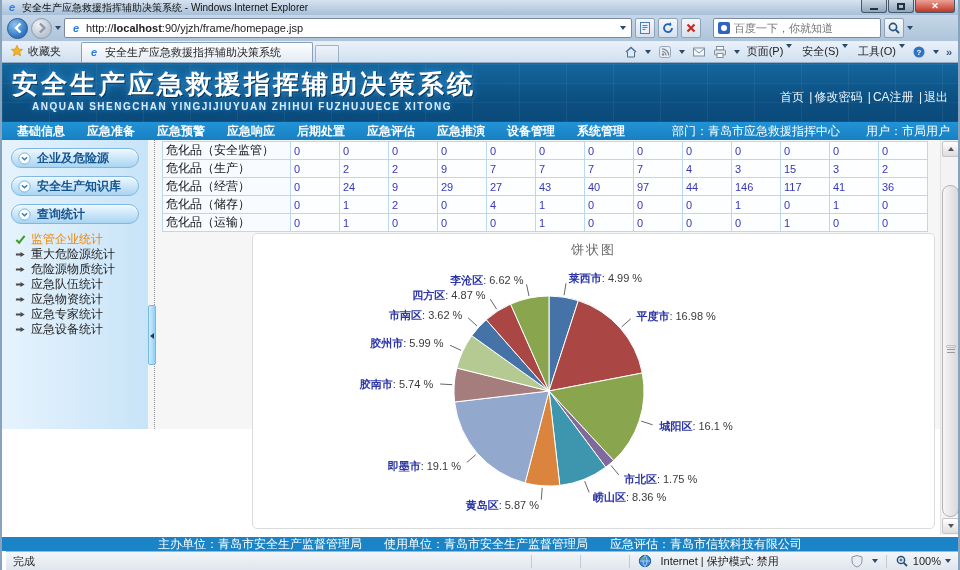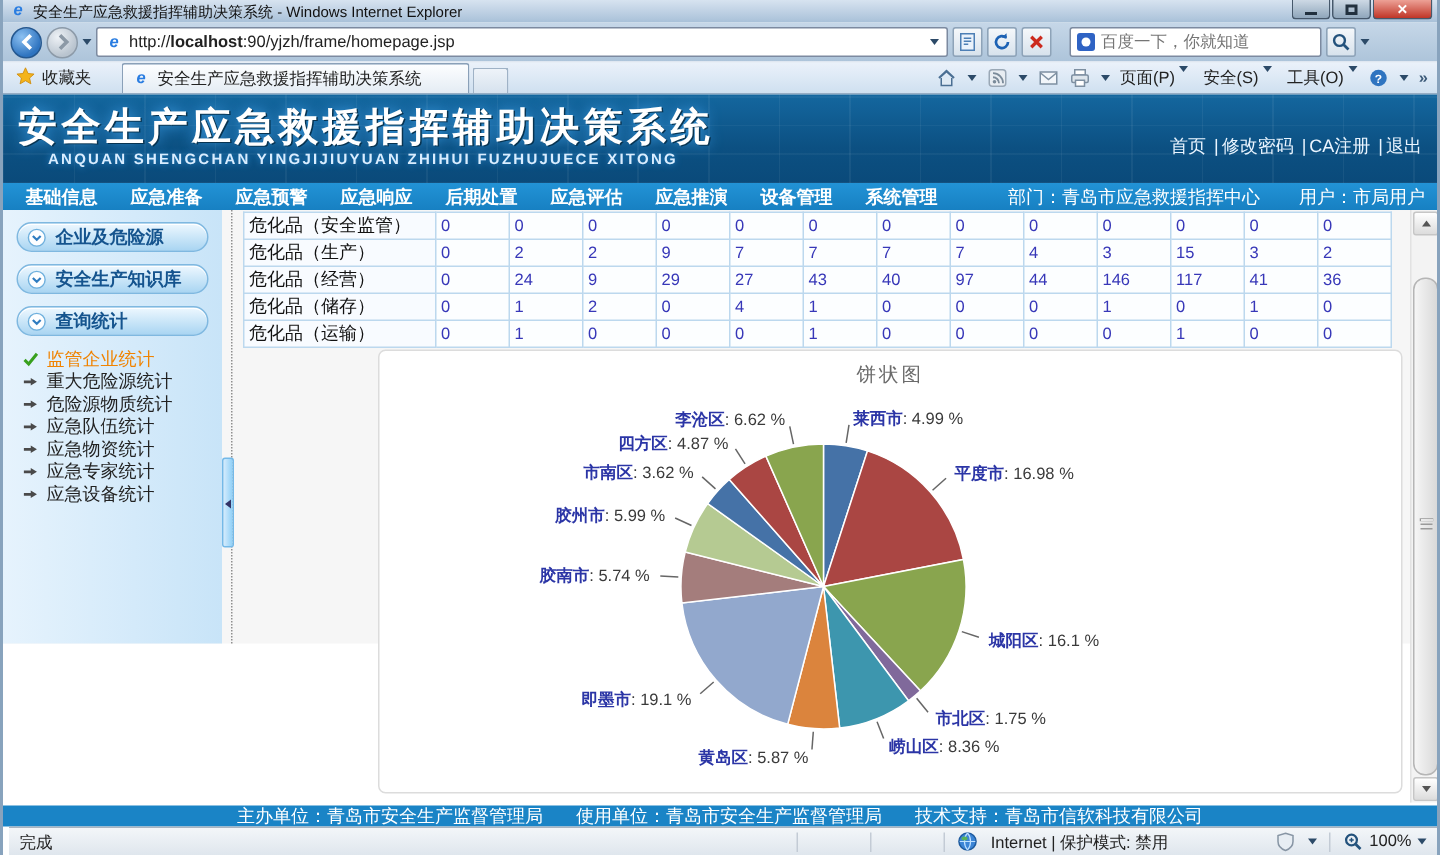--- a/index.html
+++ b/index.html
@@ -449,21 +449,21 @@
       <div class="sbtn up">
           <span class="tri-up"></span>
         </div>
       <div class="sthumb"></div>
       <div class="sbtn down">
           <span class="tri-down"></span>
         </div>
     </div>
   </div>
 
-  <div class="appfooter"><span class="fpart">主办单位：青岛市安全生产监督管理局</span><span class="fpart">使用单位：青岛市安全生产监督管理局</span><span class="fpart">技术支持：青岛市信软科技有限公司</span></div>
+  <div class="appfooter"><span class="fpart">主办单位：青岛市安全生产监督管理局</span><span class="fpart">使用单位：青岛市安全生产监督管理局</span><span class="fpart">应急评估：青岛市信软科技有限公司</span></div>
 
   <div class="statusbar">
     <span>完成</span>
     <span style="flex:1"></span>
     <span class="sdiv"></span>
       <span class="sdiv" style="margin-left:40px"></span>
       <span class="sdiv" style="margin-left:40px"></span>
     <svg class="sico" viewBox="0 0 14 14">
         <circle cx="7" cy="7" r="5.7" fill="#3c85d6" stroke="#1d5a9e"></circle>
         <path d="M1.8 7h10.4M7 1.3a9 9 0 0 1 0 11.4M7 1.3a9 9 0 0 0 0 11.4" fill="none" stroke="#bfe0ff" stroke-width=".8"></path>

